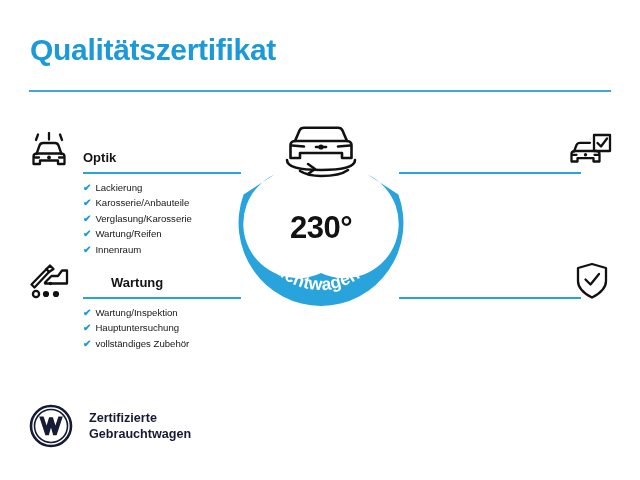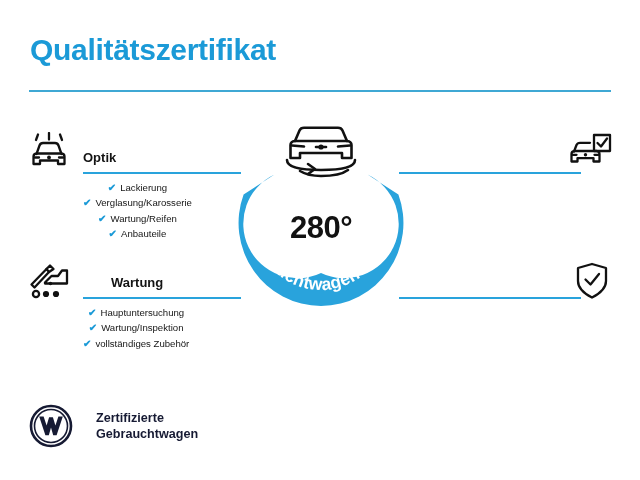--- a/index.html
+++ b/index.html
@@ -46,21 +46,21 @@
     height: 2px;
     background: #29A3DC;
   }
   .items {
     position: absolute;
     list-style: none;
     font-size: 9.6px;
     color: #161616;
     line-height: 15.4px;
   }
-  .items li { white-space: nowrap; text-align: center; }
+  .items li { white-space: nowrap; }
   .chk {
     color: #1B9AD7;
     font-weight: bold;
     font-size: 10px;
   }
   .items.left li .chk { margin-right: 4px; }
 
   
   .icon { position: absolute; }
 
@@ -79,21 +79,21 @@
     font-weight: bold;
     color: #121212;
     letter-spacing: -0.5px;
   }
 
   
   #footer { position: absolute; left: 29px; top: 404px; }
   #vw-mark { position: absolute; left: 0; top: 0; }
   #footer-text {
     position: absolute;
-    left: 67px; top: 6px;
+    left: 60px; top: 6px;
     font-size: 12.6px;
     font-weight: bold;
     color: #161A33;
     line-height: 16px;
     white-space: nowrap;
   }
 </style>
 </head>
 <body>
 
@@ -114,45 +114,46 @@
           <line x1="9.5" y1="25.5" x2="14" y2="25.5"></line>
           <line x1="34" y1="25.5" x2="38.5" y2="25.5"></line>
         </g>
         <circle cx="24" cy="25.5" r="1.9" fill="#111"></circle>
       </svg>
     </div>
     <div class="sec-head" style="left:83px; top:150px;">Optik</div>
     <div class="sec-rule" style="left:83px; top:172px; width:158px;"></div>
     <ul class="items left" style="left:83px; top:180px;">
       <li><span class="chk">✔</span><span>Lackierung</span></li>
+      <li><span class="chk">✔</span><span>Karosserie/Anbauteile</span></li>
       <li><span class="chk">✔</span><span>Verglasung/Karosserie</span></li>
       <li><span class="chk">✔</span><span>Wartung/Reifen</span></li>
-      <li><span class="chk">✔</span><span>Anbauteile</span></li>
+      <li><span class="chk">✔</span><span>Innenraum</span></li>
     </ul>
   </div>
 
   <div class="section">
     <div class="icon" style="left:25px; top:260px;">
       <svg width="48" height="42" viewBox="0 0 48 42">
         <g fill="none" stroke="#111" stroke-width="2.3" stroke-linecap="round" stroke-linejoin="round">
           <path d="M6.5 24.5 L9.5 27.5 L24 12 L21.5 9 Z"></path>
           <path d="M21.5 9 L25 5.5 L28.5 9 L24 12"></path>
           <path d="M20 22.5 L26.5 16 L33 16 L37 10.5 L42 10.5 L42 23.5 L20 23.5 Z"></path>
           <circle cx="25.5" cy="23.5" r="0.6"></circle>
         </g>
         <circle cx="11" cy="34" r="3.1" fill="#fff" stroke="#111" stroke-width="2.3"></circle>
         <circle cx="21" cy="34" r="3.1" fill="#111"></circle>
         <circle cx="31" cy="34" r="3.1" fill="#111"></circle>
       </svg>
     </div>
     <div class="sec-head" style="left:83px; top:275px;margin-left:28px;">Wartung</div>
     <div class="sec-rule" style="left:83px; top:297px; width:158px;"></div>
     <ul class="items left" style="left:83px; top:305px;">
+      <li><span class="chk">✔</span><span>Wartung/Inspektion</span></li>
       <li><span class="chk">✔</span><span>Hauptuntersuchung</span></li>
-      <li><span class="chk">✔</span><span>Wartung/Inspektion</span></li>
       <li><span class="chk">✔</span><span>vollständiges Zubehör</span></li>
     </ul>
   </div>
 
   <div class="section">
     <div class="icon" style="left:566px; top:132px;">
       <svg width="48" height="42" viewBox="0 0 48 42">
         <g fill="none" stroke="#111" stroke-width="2.3" stroke-linecap="round" stroke-linejoin="round">
           <path d="M8 19.5 L10.5 13 Q11.4 10.8 14 10.8 L24 10.8"></path>
           <path d="M5.5 22 Q5.5 19.3 8.5 19 L30.5 19 Q33.5 19.3 33.5 22 L33.5 29.5 L27.5 29.5 L27.5 26.2 L11.5 26.2 L11.5 29.5 L5.5 29.5 Z"></path>
@@ -203,21 +204,21 @@
           <path d="M10.5 27 Q10.5 23.5 15 23 L67 23 Q71.5 23.5 71.5 27 L71.5 40 L62 40 L62 35 L20 35 L20 40 L10.5 40 Z"></path>
           <path d="M12 27.5 L24 28.5 M70 27.5 L58 28.5"></path>
           <path d="M36 29 L46 29"></path>
           <path d="M7 42 Q7 52 41 52 Q75 52 75 42"></path>
           <polyline points="28,46 35,51 28,56"></polyline>
           <path d="M20 53 Q28 58 41 58 Q60 58 68 52"></path>
         </g>
         <circle cx="41" cy="29" r="2.6" fill="#111"></circle>
       </g>
     </svg>
-    <div id="badge-degrees">280°</div>
+    <div id="badge-degrees">230°</div>
   </div>
 
   <div id="footer">
     <div id="vw-mark">
       <svg width="44" height="44" viewBox="0 0 44 44">
         <circle cx="22" cy="22" r="20" fill="none" stroke="#161A33" stroke-width="2.6"></circle>
         <circle cx="22" cy="22" r="16.5" fill="none" stroke="#161A33" stroke-width="1.6"></circle>
         <path d="M10.2 12.5 L14.6 12.5 L17.6 21.5 L20.1 13.2 L23.9 13.2 L26.4 21.5 L29.4 12.5 L33.8 12.5
                  L27.6 31.2 L24.2 31.2 L22 23.6 L19.8 31.2 L16.4 31.2 Z" fill="#161A33"></path>
       </svg>

